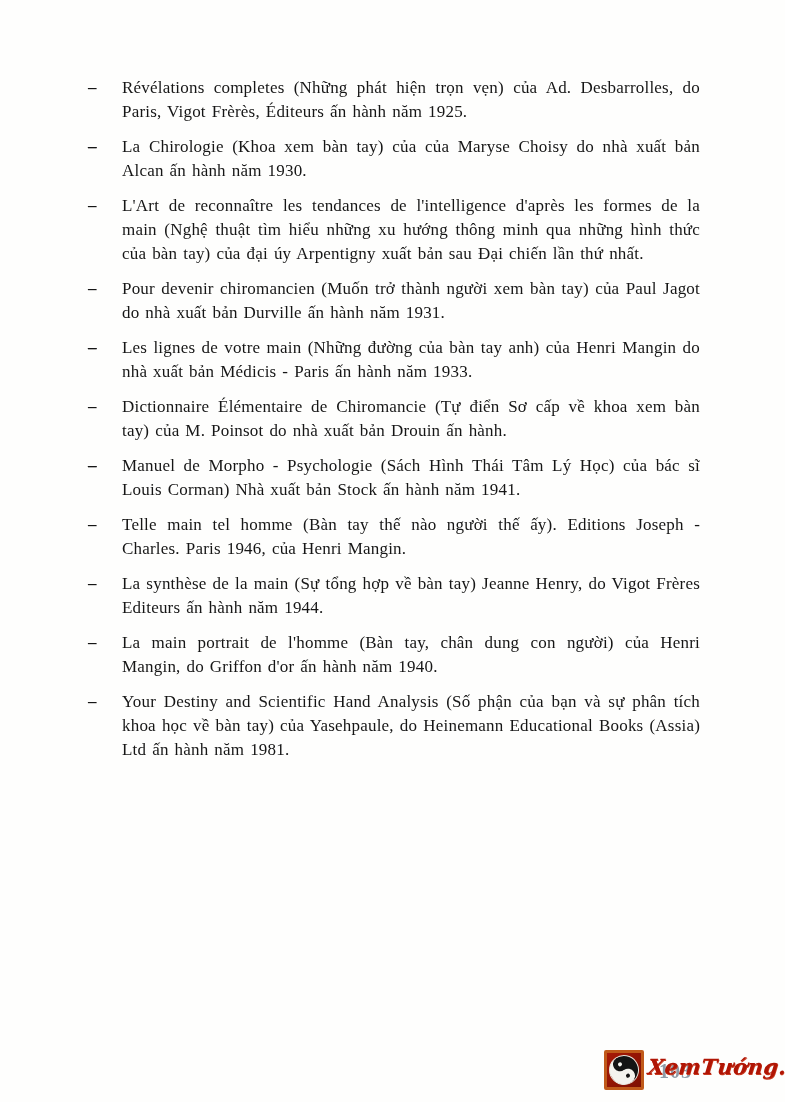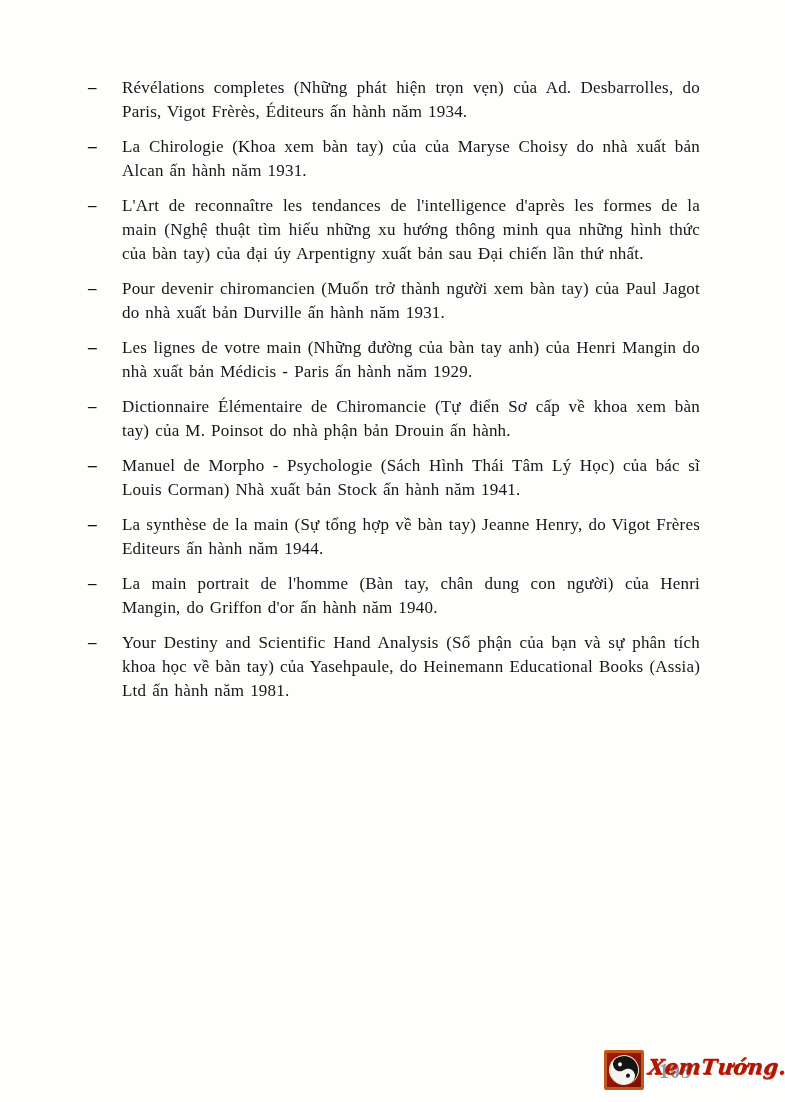--- a/index.html
+++ b/index.html
@@ -128,57 +128,58 @@
   }
 </style>
 </head>
 <body>
 
 <div class="page">
 
   <div class="book-list">
     <div class="item">
       <span class="dash">–</span>
-      <span class="text">Révélations completes (Những phát hiện trọn vẹn) của Ad. Desbarrolles, do Paris, Vigot Frèrès, Éditeurs ấn hành năm 1934.</span>
-    </div>
-    <div class="item">
-      <span class="dash">–</span>
-    </div>
-    <div class="item">
-      <span class="dash">–</span>
-      <span class="text">La Chirologie (Khoa xem bàn tay) của của Maryse Choisy do nhà xuất bản Alcan ấn hành năm 1931.</span>
+      <span class="text">Révélations completes (Những phát hiện trọn vẹn) của Ad. Desbarrolles, do Paris, Vigot Frèrès, Éditeurs ấn hành năm 1925.</span>
+    </div>
+    <div class="item">
+      <span class="dash">–</span>
+    </div>
+    <div class="item">
+      <span class="dash">–</span>
+      <span class="text">La Chirologie (Khoa xem bàn tay) của của Maryse Choisy do nhà xuất bản Alcan ấn hành năm 1930.</span>
     </div>
     <div class="item">
       <span class="dash">–</span>
       <span class="text">L'Art de reconnaître les tendances de l'intelligence d'après les formes de la main (Nghệ thuật tìm hiểu những xu hướng thông minh qua những hình thức của bàn tay) của đại úy Arpentigny xuất bản sau Đại chiến lần thứ nhất.</span>
     </div>
     <div class="item">
       <span class="dash">–</span>
       <span class="text">Pour devenir chiromancien (Muốn trở thành người xem bàn tay) của Paul Jagot do nhà xuất bản Durville ấn hành năm 1931.</span>
     </div>
     <div class="item">
       <span class="dash">–</span>
     </div>
     <div class="item">
       <span class="dash">–</span>
-      <span class="text">Les lignes de votre main (Những đường của bàn tay anh) của Henri Mangin do nhà xuất bản Médicis - Paris ấn hành năm 1929.</span>
-    </div>
-    <div class="item">
-      <span class="dash">–</span>
-      <span class="text">Dictionnaire Élémentaire de Chiromancie (Tự điển Sơ cấp về khoa xem bàn tay) của M. Poinsot do nhà phận bản Drouin ấn hành.</span>
+      <span class="text">Les lignes de votre main (Những đường của bàn tay anh) của Henri Mangin do nhà xuất bản Médicis - Paris ấn hành năm 1933.</span>
+    </div>
+    <div class="item">
+      <span class="dash">–</span>
+      <span class="text">Dictionnaire Élémentaire de Chiromancie (Tự điển Sơ cấp về khoa xem bàn tay) của M. Poinsot do nhà xuất bản Drouin ấn hành.</span>
     </div>
     <div class="item">
       <span class="dash">–</span>
     </div>
     <div class="item">
       <span class="dash">–</span>
       <span class="text">Manuel de Morpho - Psychologie (Sách Hình Thái Tâm Lý Học) của bác sĩ Louis Corman) Nhà xuất bản Stock ấn hành năm 1941.</span>
     </div>
     <div class="item">
       <span class="dash">–</span>
+      <span class="text">Telle main tel homme (Bàn tay thế nào người thế ấy). Editions Joseph - Charles. Paris 1946, của Henri Mangin.</span>
     </div>
     <div class="item">
       <span class="dash">–</span>
       <span class="text">La synthèse de la main (Sự tổng hợp về bàn tay) Jeanne Henry, do Vigot Frères Editeurs ấn hành năm 1944.</span>
     </div>
     <div class="item">
       <span class="dash">–</span>
       <span class="text">La main portrait de l'homme (Bàn tay, chân dung con người) của Henri Mangin, do Griffon d'or ấn hành năm 1940.</span>
     </div>
     <div class="item">

